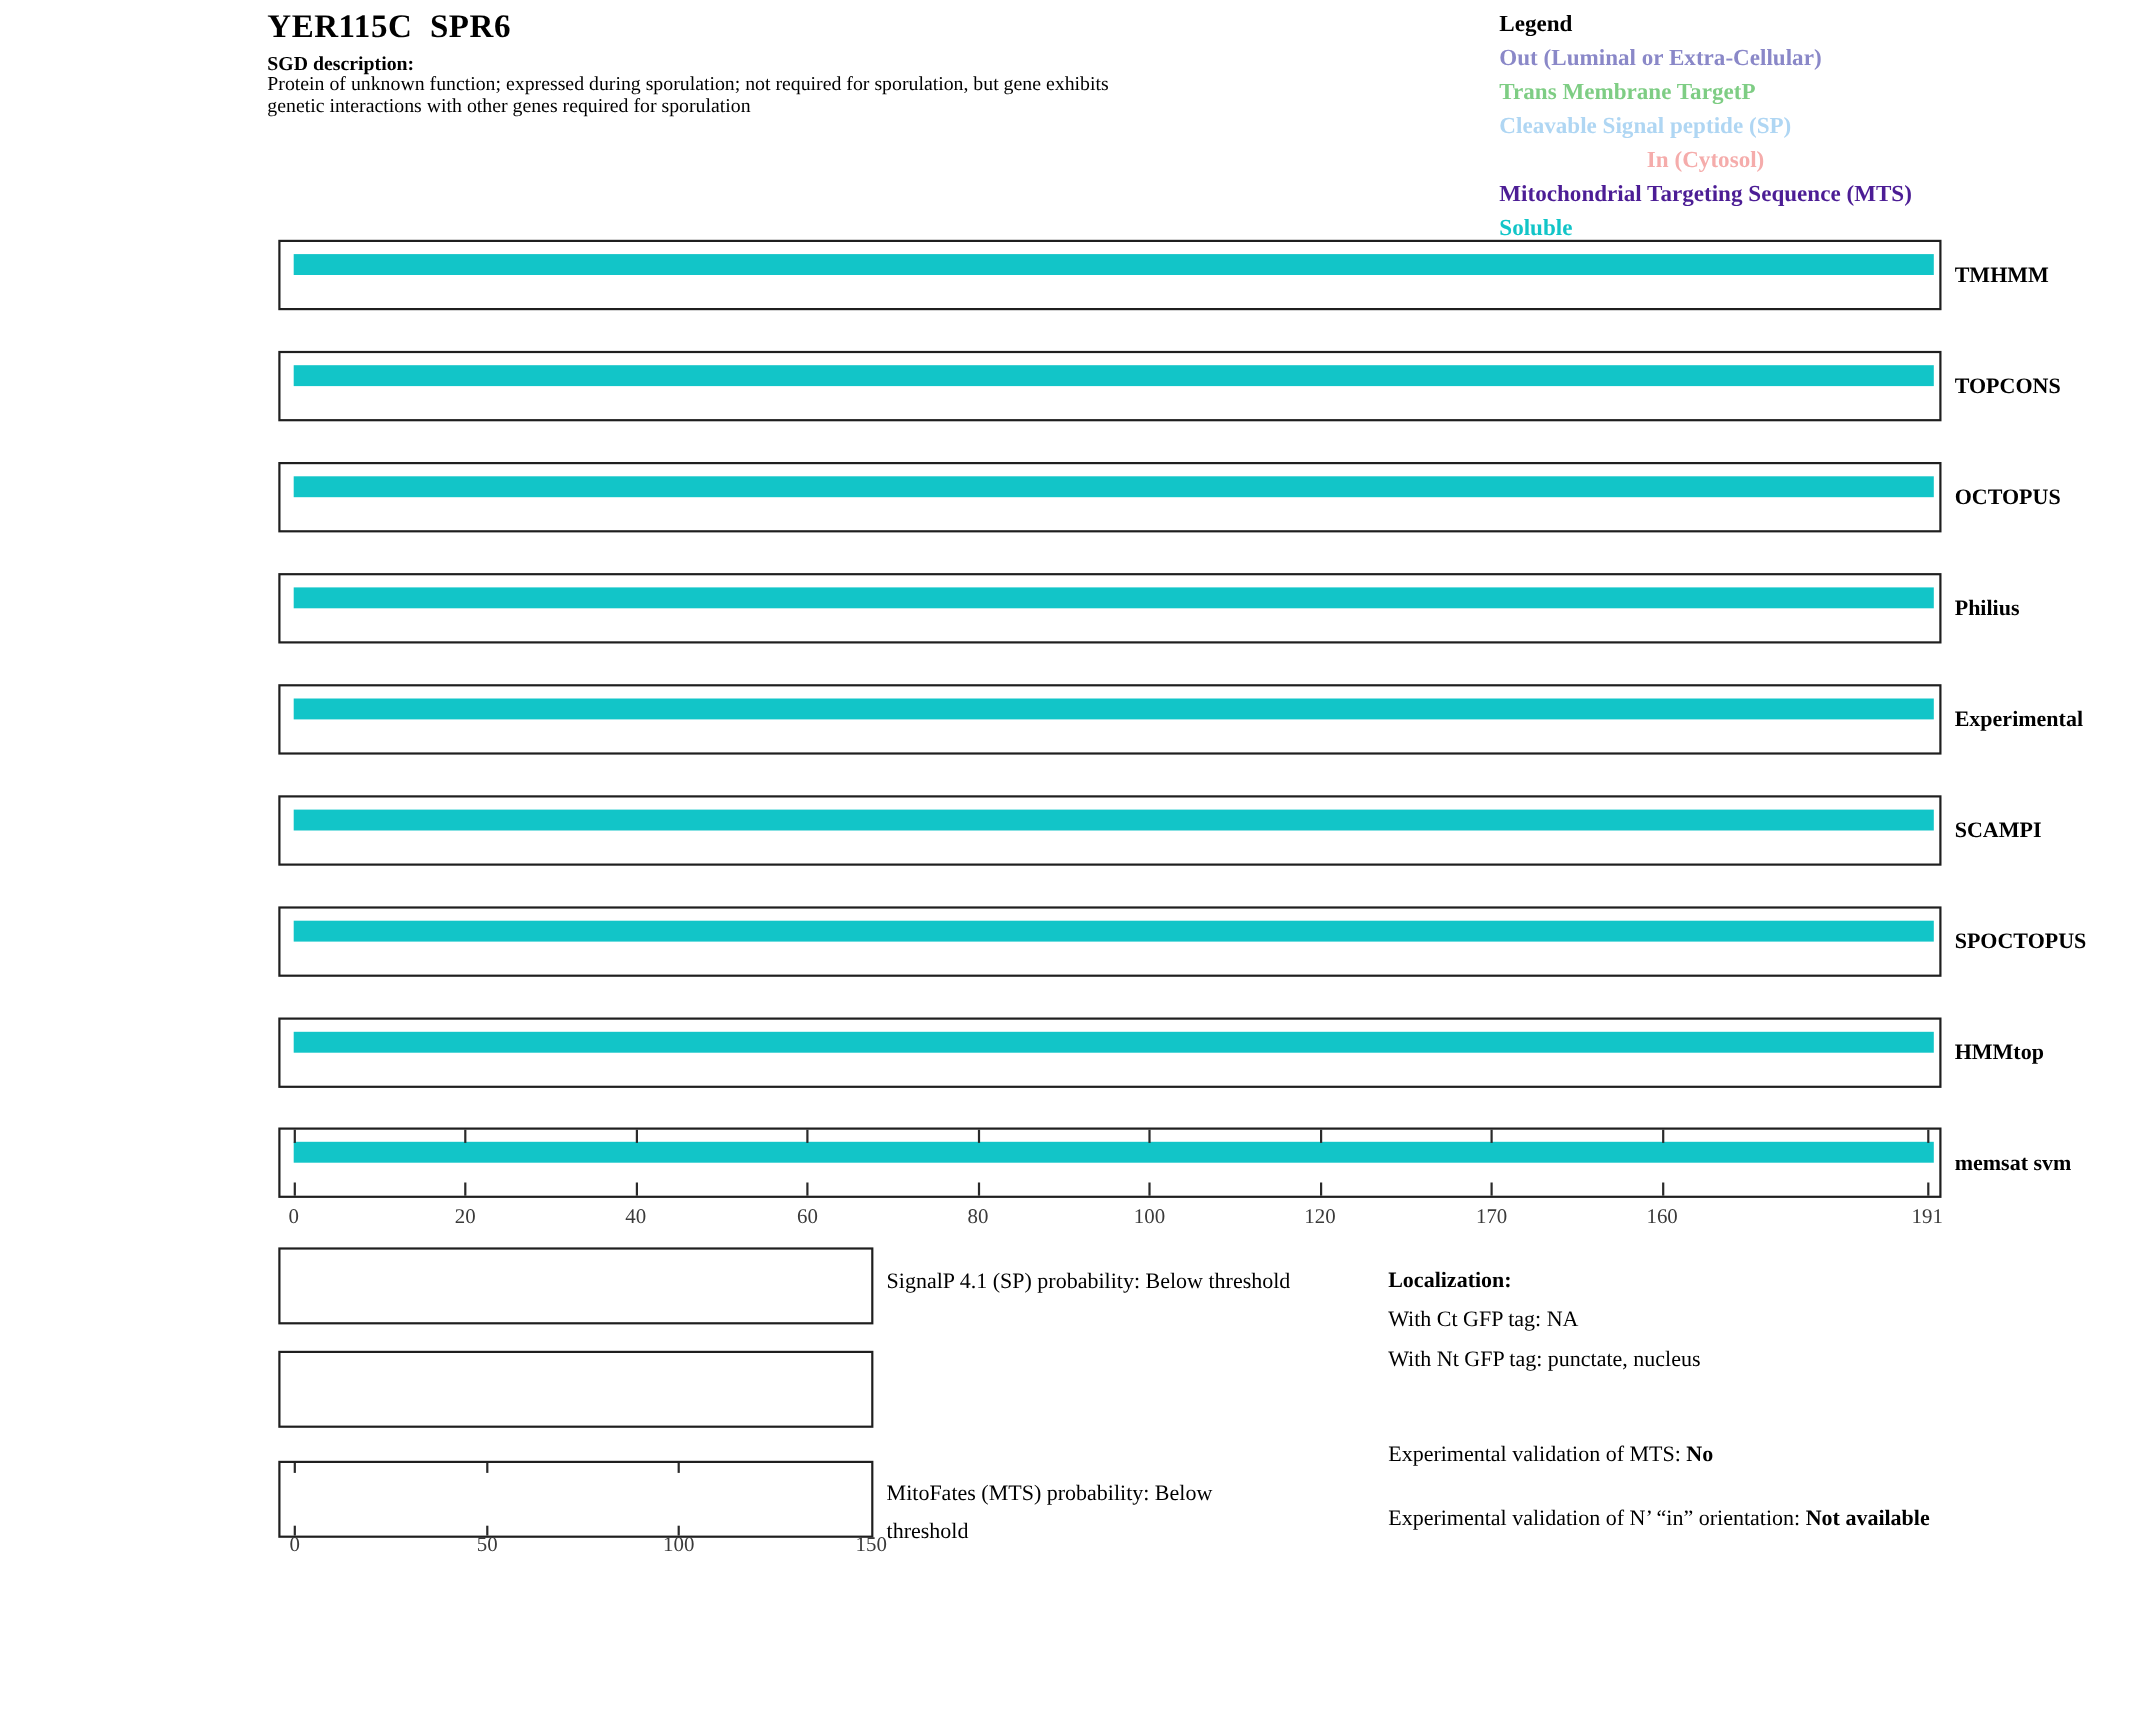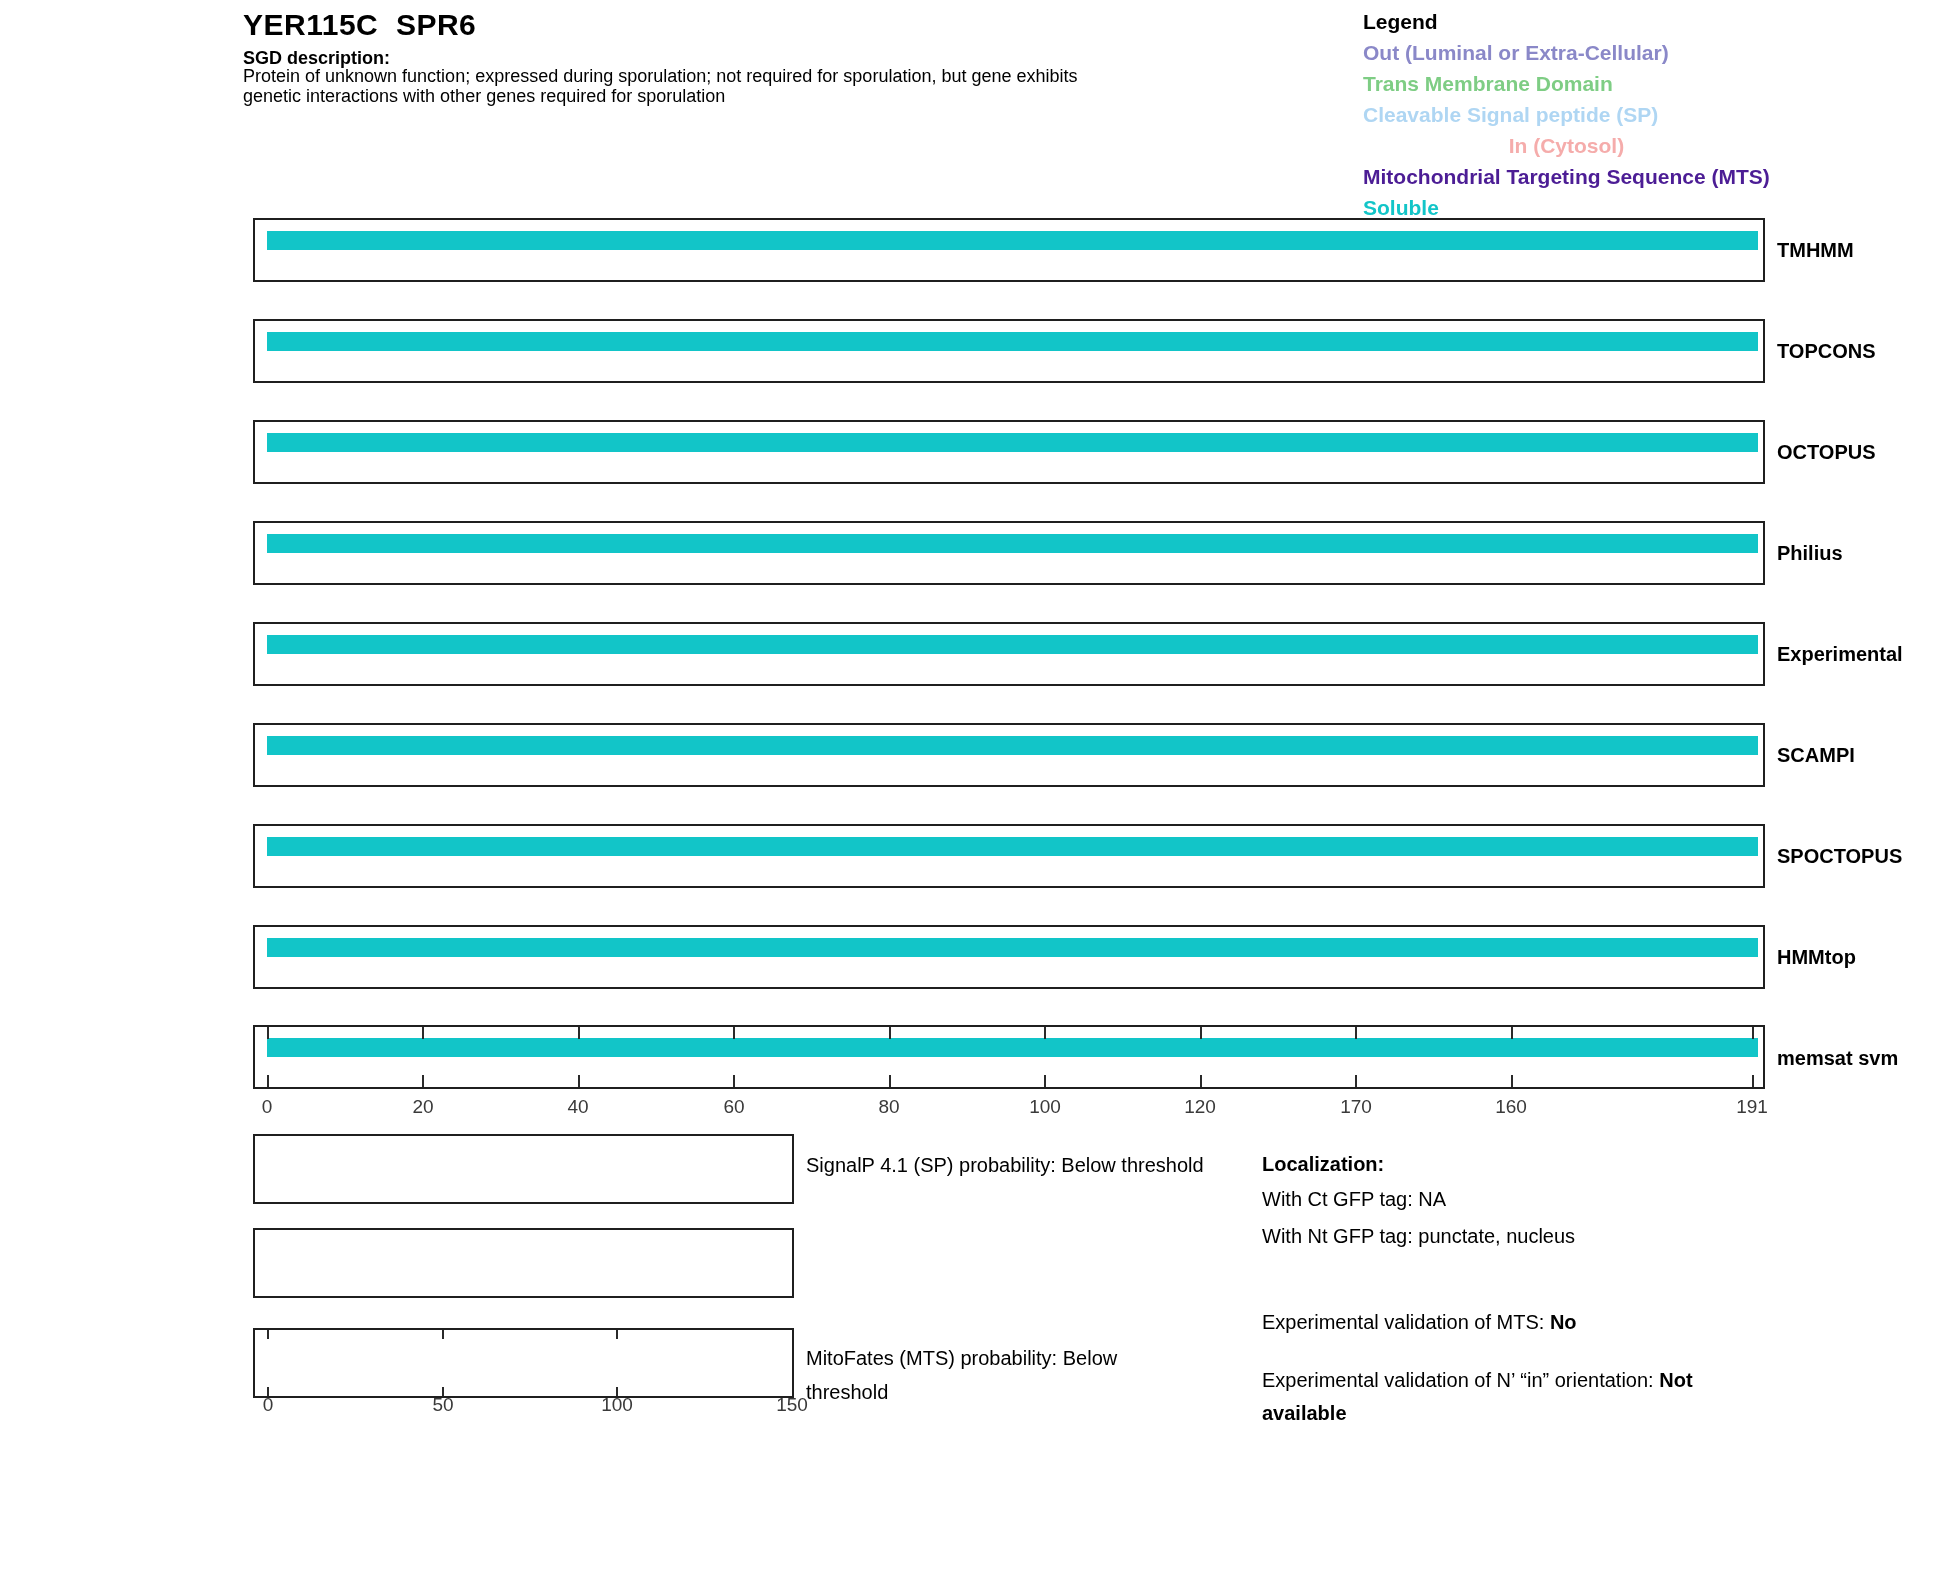--- a/index.html
+++ b/index.html
@@ -1,17 +1,17 @@
 <!DOCTYPE html>
 <html><head>
 <meta charset="utf-8">
 <style>
   html,body{margin:0;padding:0;background:#fff;}
   .page{position:relative;width:1950px;height:1497px;background:#ffffff;
-        font-family:Liberation Sans, sans-serif;color:#000;overflow:hidden;}
+        font-family:Liberation Serif, serif;color:#000;overflow:hidden;}
   .abs{position:absolute;}
   .title{left:243px;top:8px;font-size:30px;font-weight:bold;white-space:pre;letter-spacing:.5px;}
   .sgd-label{left:243px;top:48px;font-size:18px;font-weight:bold;}
   .desc{left:243px;top:66px;font-size:18px;line-height:20px;white-space:pre-line;}
   .legend{left:1320px;top:6px;line-height:31px;font-size:21px;font-weight:bold;}
   .legend div{white-space:nowrap;margin-left:43px;}
   
   .track{position:absolute;left:253px;width:1512px;height:64px;box-sizing:border-box;
          border:2px solid #1f1f1f;background:#fff;}
   .bar{position:absolute;left:12px;top:11px;width:1491px;height:19px;background:#12c5c8;}
@@ -37,21 +37,21 @@
 <div class="page">
 
   <div class="abs title">YER115C  SPR6</div>
   <div class="abs sgd-label">SGD description:</div>
   <div class="abs desc">Protein of unknown function; expressed during sporulation; not required for sporulation, but gene exhibits
 genetic interactions with other genes required for sporulation</div>
 
   <div class="abs legend">
     <div>Legend</div>
     <div style="color: rgb(138, 136, 200);">Out (Luminal or Extra-Cellular)</div>
-    <div style="color: rgb(126, 205, 132);">Trans Membrane Domain</div>
+    <div style="color: rgb(126, 205, 132);">Trans Membrane TargetP</div>
     <div style="color: rgb(175, 214, 243);">Cleavable Signal peptide (SP)</div>
     <div style="color: rgb(245, 172, 171); text-align: center;">In (Cytosol)</div>
     <div style="color: #4c1d95;">Mitochondrial Targeting Sequence (MTS)</div>
     <div style="color: rgb(18, 197, 200);">Soluble</div>
   </div>
 
   <div class="track" style="top:218px">
     <div class="bar" style="background-color: rgb(18, 197, 200);"></div>
   </div>
   <div class="abs track-label" style="top:238px">TMHMM</div>

